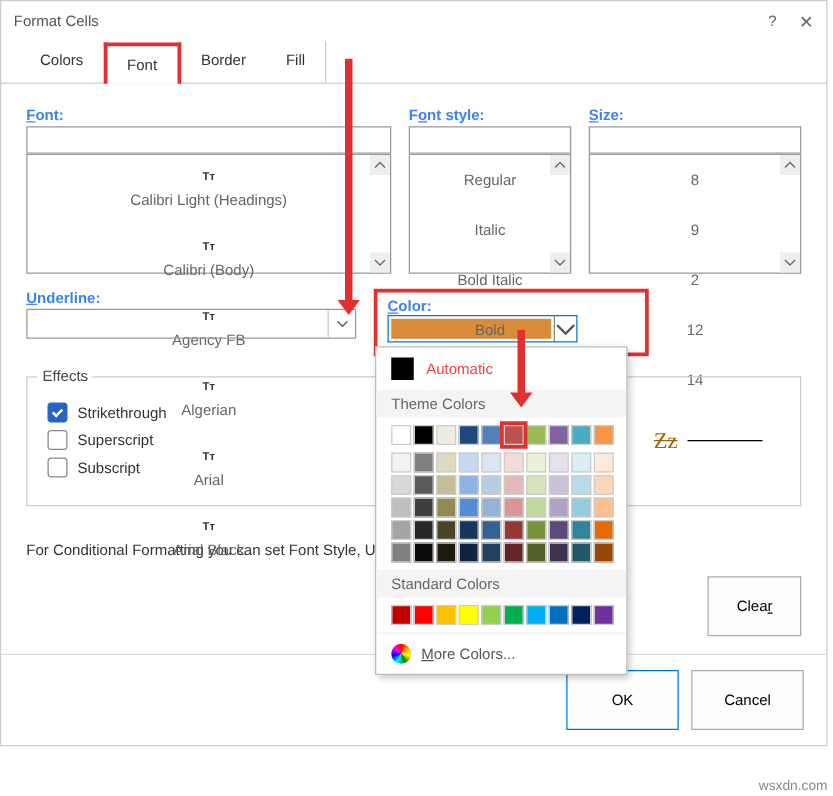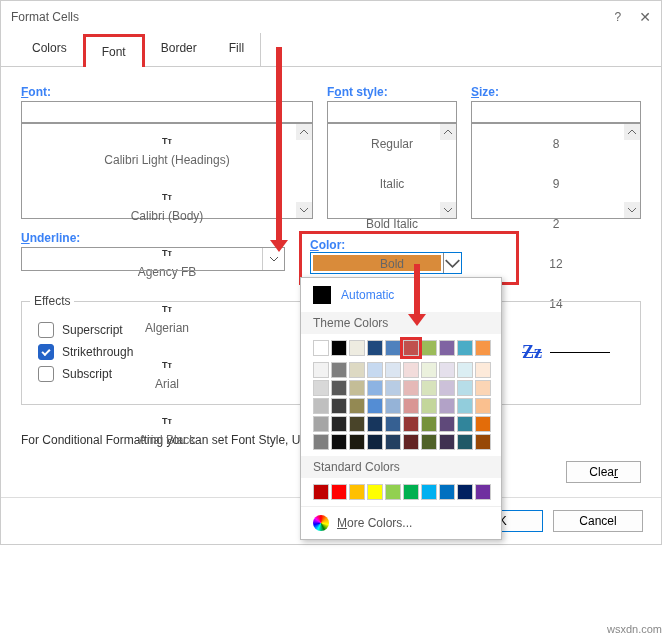--- a/index.html
+++ b/index.html
@@ -34,35 +34,35 @@
     .color-swatch-btn { display:flex; border:1px solid #0078d7; height:22px; width:152px; }
     .color-swatch-btn .swatch { flex:1; margin:2px; background:#d98b3a; }
     .color-swatch-btn .arr { width:18px; border-left:1px solid #888; display:flex; align-items:center; justify-content:center; }
     .fieldset { border:1px solid #ccc; padding:14px 12px 16px 12px; position:relative; margin-top:4px; }
     .legend { position:absolute; top:-8px; left:8px; background:#fff; padding:0 4px; color:#444; }
     .check { display:flex; align-items:center; gap:8px; margin:6px 4px; color:#333; }
     .cbox { width:16px; height:16px; border:1px solid #888; border-radius:3px; display:inline-block; position:relative; }
     .cbox.checked { background:#2463c7; border-color:#2463c7; }
     .cbox.checked::after { content:""; position:absolute; left:3px; top:4px; width:6px; height:3px; border-left:2px solid #fff; border-bottom:2px solid #fff; transform:rotate(-45deg); }
     .color-popup { position:absolute; top:277px; left:300px; width:202px; background:#fff; border:1px solid #bbb; box-shadow:2px 2px 6px rgba(0,0,0,0.25); z-index:10; }
-    .cp-auto { display:flex; align-items:center; gap:10px; padding:8px 12px; color:#3b82f6; }
+    .cp-auto { display:flex; align-items:center; gap:10px; padding:8px 12px; color:#ef4444; }
     .autoswatch { width:18px; height:18px; background:#000; }
     .cp-head { padding:4px 12px; color:#666; background:#f4f4f4; }
     .grid { display:grid; grid-template-columns:repeat(10,16px); gap:2px; padding:6px 12px; }
     .grid.std { grid-template-columns:repeat(10,16px); }
     .sw { width:16px; height:16px; border:1px solid #ccc; }
     .sw.sel { outline:3px solid #e03030; outline-offset:0; position:relative; z-index:2; }
     .cp-more { display:flex; align-items:center; gap:8px; padding:8px 12px; color:#555; border-top:1px solid #eee; }
     .wheel { width:16px; height:16px; border-radius:50%; background:conic-gradient(red,orange,yellow,green,cyan,blue,magenta,red); }
     .footer-note { color:#333; margin-top:28px; margin-bottom:14px; }
     .clear-row { display:flex; justify-content:flex-end; margin-top:10px; }
-    .btn { border:1px solid #aaa; background:#fdfdfd; padding:3px 22px; cursor:pointer; }
+    .btn { border:1px solid #aaa; background:#fdfdfd; padding:16px 22px; cursor:pointer; }
     .bottom-bar { display:flex; justify-content:flex-end; gap:10px; padding:12px 18px; border-top:1px solid #ddd; }
     .btn.primary { border:1px solid #0078d7; }
-    .preview-sample { font-family:'Times New Roman',serif; font-size:18px; color:#1d4ed8; text-decoration:line-through;font-weight:bold; }
+    .preview-sample { font-family:'Times New Roman',serif; font-size:18px; color:#a16207; text-decoration:line-through; }
     .preview-underline { display:inline-block; width:60px; border-bottom:1px solid #000; margin-left:8px; vertical-align:baseline; }
     .red-arrow-v { position:absolute; width:6px; background:#e03030; }
     .red-arrow-v::after{ content:""; position:absolute; bottom:-10px; left:-6px; border-left:9px solid transparent; border-right:9px solid transparent; border-top:12px solid #e03030; }
     .red-arrow2 { position:absolute; width:6px; background:#e03030; }
     .red-arrow2::after{ content:""; position:absolute; bottom:-10px; left:-6px; border-left:9px solid transparent; border-right:9px solid transparent; border-top:12px solid #e03030; }
     .watermark { position:absolute; right:4px; bottom:2px; font-size:11px; color:#888; }
     .u { text-decoration: underline; }
   </style>
 </head>
 <body>
@@ -193,26 +193,26 @@
         </div>
       </div>
       <div style="width:108px"></div>
     </div>
 
     <div class="row">
       <div class="col" style="flex:1">
         <div class="fieldset">
           <div class="legend">Effects</div>
           <div class="check">
+              <span class="cbox checked"></span>
+              <span>Strikethrough</span>
+            </div>
+          <div class="check">
               <span class="cbox"></span>
               <span>Superscript</span>
-            </div>
-          <div class="check">
-              <span class="cbox checked"></span>
-              <span>Strikethrough</span>
             </div>
           <div class="check">
               <span class="cbox"></span>
               <span>Subscript</span>
             </div>
         </div>
       </div>
       <div class="col" style="width:320px">
         <div class="fieldset" style="height:104px; display:flex; align-items:center; justify-content:flex-end; padding-right:30px;">
           <span class="preview-sample">Zz</span>

